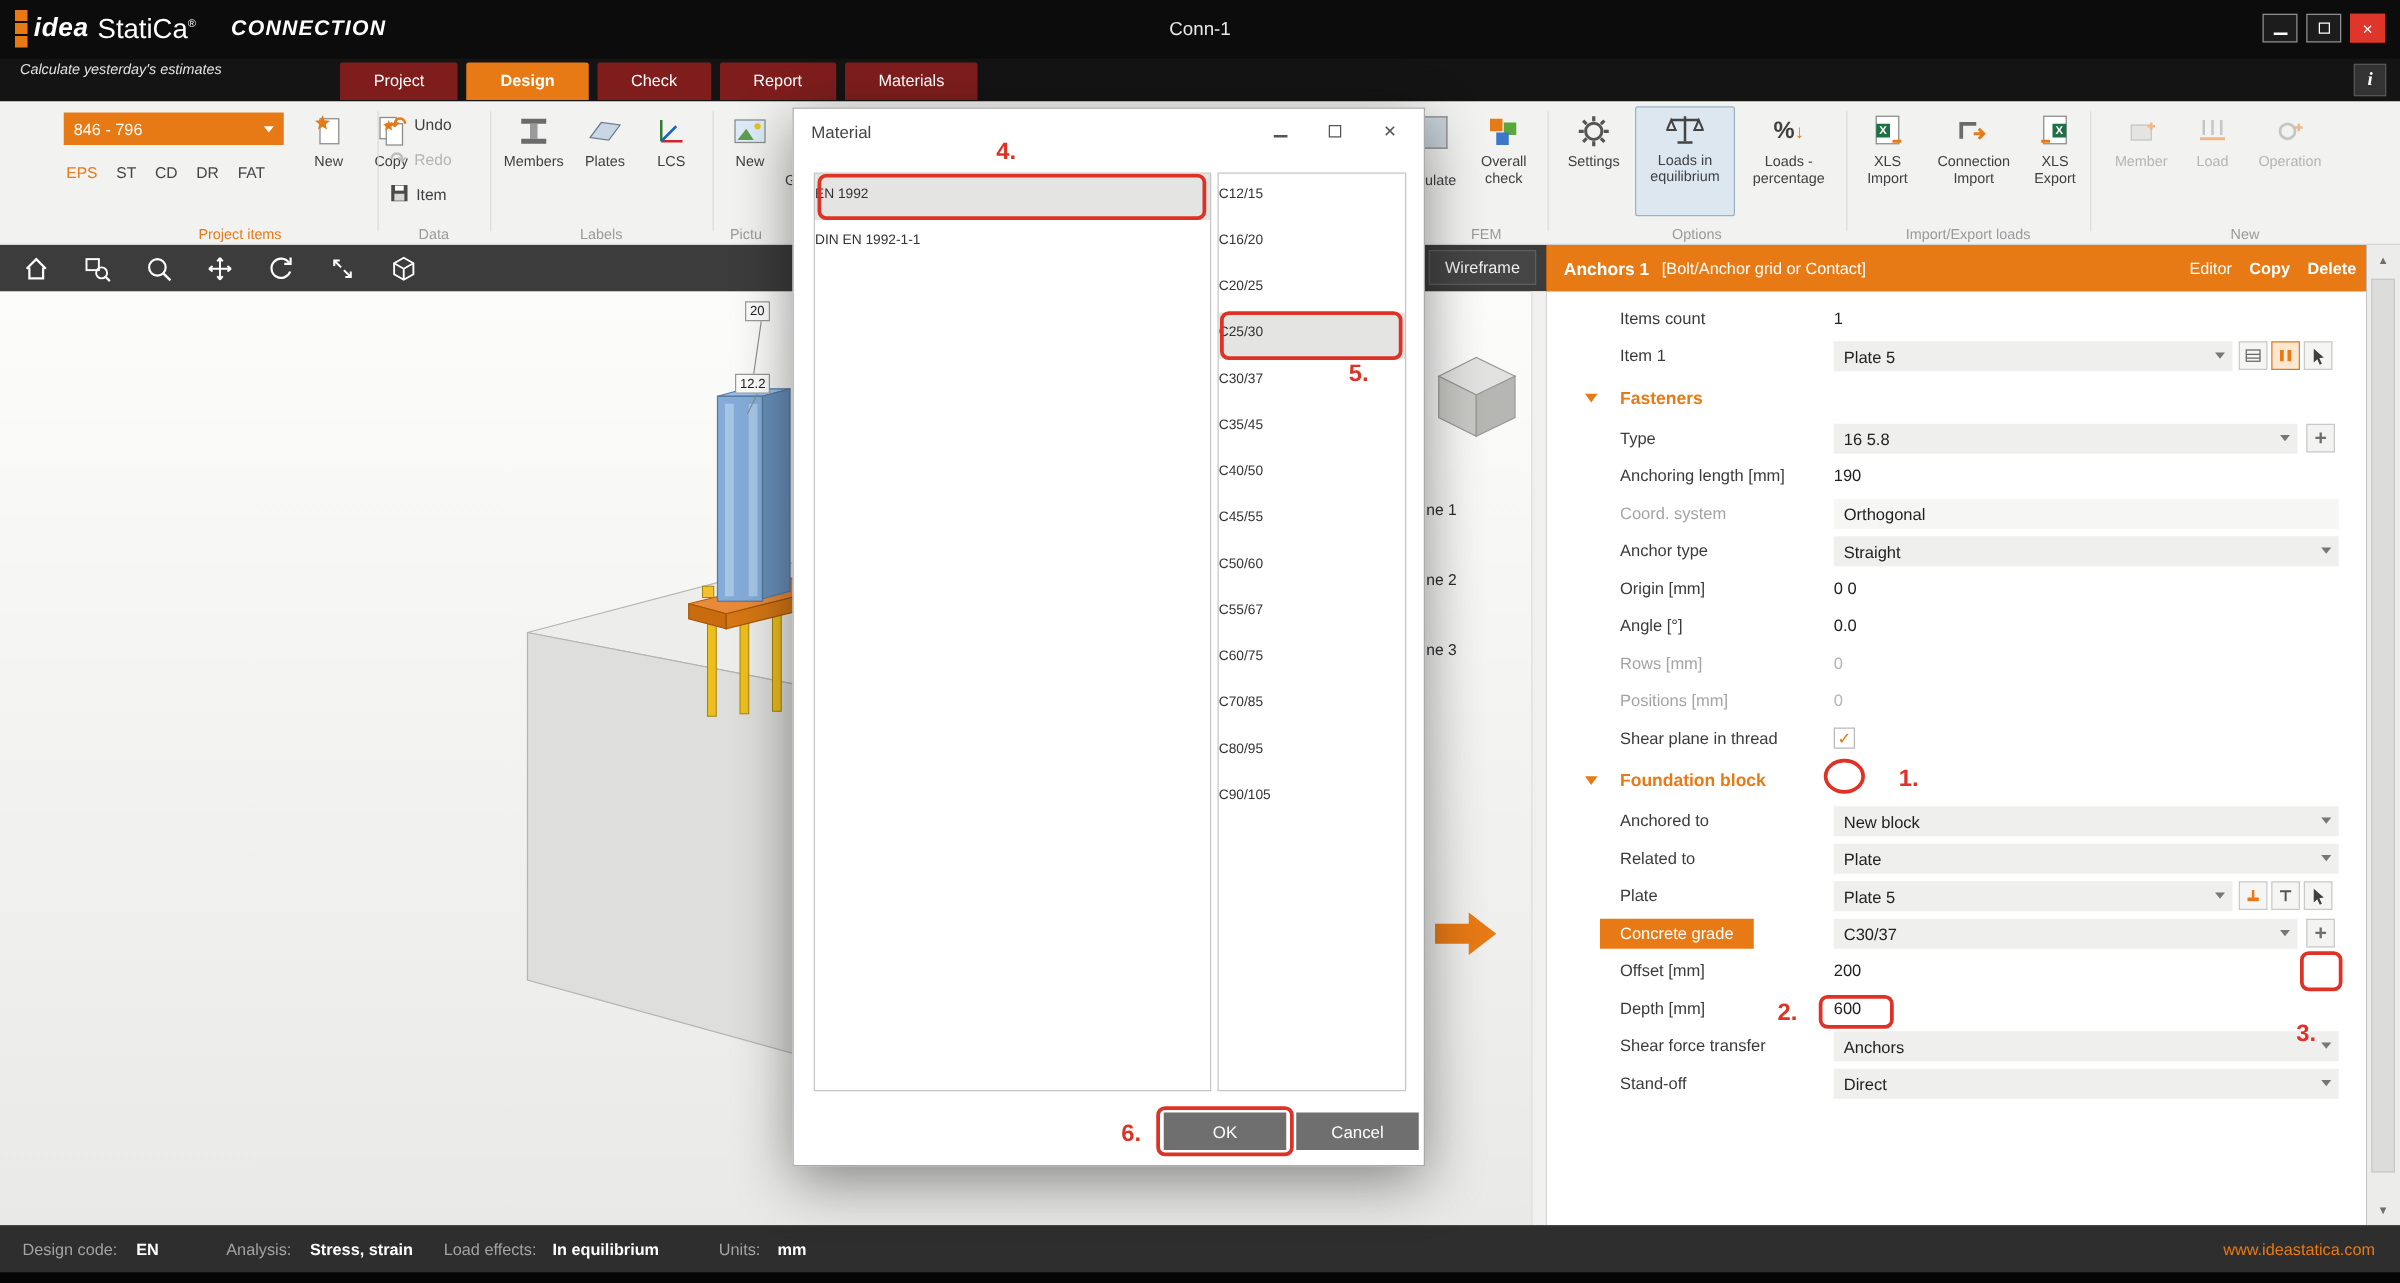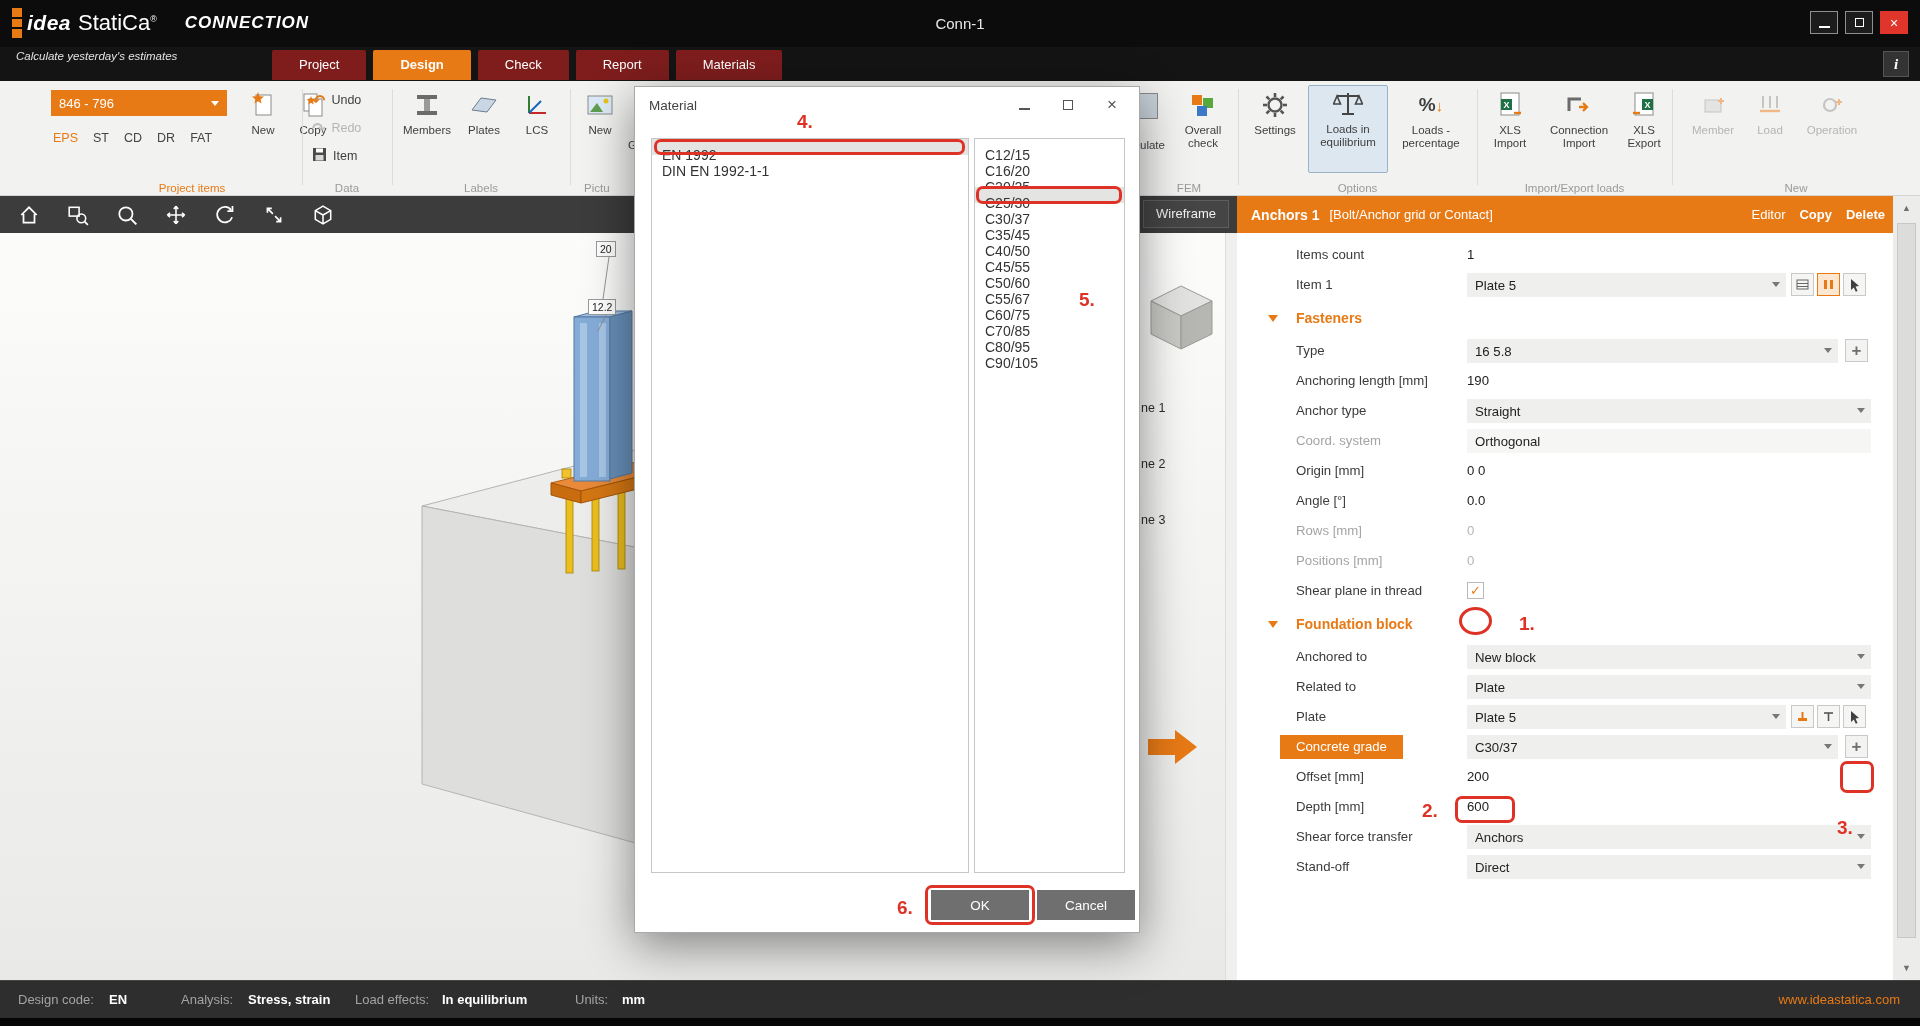--- a/index.html
+++ b/index.html
@@ -128,21 +128,21 @@
           box-shadow:0 12px 45px rgba(0,0,0,.45);z-index:100;}
   .dlg-title{position:absolute;left:0;top:0;right:0;height:36px;display:flex;align-items:center;padding-left:14px;
              color:#444;font-size:13.5px;}
   .dlg-controls{margin-left:auto;display:flex;align-items:center;gap:18px;padding-right:14px;}
   .dlg-btn{width:26px;height:24px;display:flex;align-items:center;justify-content:center;color:#555;font-size:17px;}
   .dg-min{display:block;width:11px;border-bottom:2px solid #555;margin-top:7px;}
   .dg-max{display:block;width:10px;height:10px;border:1.5px solid #555;}
   .dlist{position:absolute;top:51px;background:#fff;border:1px solid #c6c6c6;overflow:hidden;}
   .dlist.codes-l{left:16px;width:318px;height:735px;}
   .dlist.grades-l{left:339px;width:151px;height:735px;}
-  .litem{position:relative;height:16px;line-height:33px;padding-left:10px;font-size:14px;color:#333;}
+  .litem{position:relative;height:37px;line-height:33px;font-size:11px;color:#333;}
   .litem.selected{background:#e4e4e3;}
   .okrow{position:absolute;left:296px;top:803px;display:flex;gap:8px;}
   .dbtn{position:relative;width:98px;height:30px;background:#6f6f6f;color:#fff;border:none;font-size:13.5px;
         display:flex;align-items:center;justify-content:center;font-family:inherit;}
 </style>
 </head>
 <body>
 
 <div class="app">
 
@@ -566,31 +566,31 @@
             <span>+</span>
           </div>
       </div>
 
       <div class="prow">
         <span class="plbl">Anchoring length [mm]</span>
         <span class="pval plain">190</span>
       </div>
 
       <div class="prow">
+        <span class="plbl dim">Coord. system</span>
+        <div class="pdd w-full dimmed">
+          <span>Orthogonal</span>
+        </div>
+      </div>
+
+      <div class="prow">
         <span class="plbl">Anchor type</span>
         <div class="pdd w-full">
           <span>Straight</span>
           <span class="dda"></span>
-        </div>
-      </div>
-
-      <div class="prow">
-        <span class="plbl dim">Coord. system</span>
-        <div class="pdd w-full dimmed">
-          <span>Orthogonal</span>
         </div>
       </div>
 
       <div class="prow">
         <span class="plbl">Origin [mm]</span>
         <span class="pval plain">0 0</span>
       </div>
 
       <div class="prow">
         <span class="plbl">Angle [°]</span>

